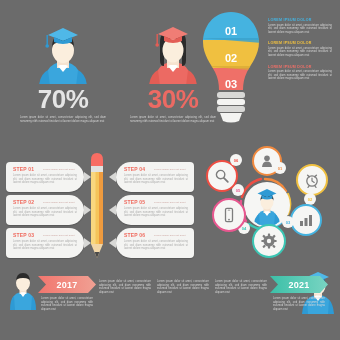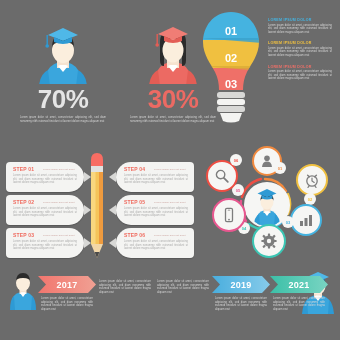--- a/index.html
+++ b/index.html
@@ -372,32 +372,20 @@
 
     <div class="tl-col" style="left:96px">
       <div class="lorem">Lorem ipsum dolor sit amet, consectetuer adipiscing elit, sed diam nonummy nibh euismod tincidunt ut laoreet dolore magna aliquam erat</div>
     </div>
 
     <div class="tl-col" style="left:154px">
       <div class="lorem">Lorem ipsum dolor sit amet, consectetuer adipiscing elit, sed diam nonummy nibh euismod tincidunt ut laoreet dolore magna aliquam erat</div>
     </div>
 
     <div class="tl-col" style="left:212px">
-      <div class="chev">
-        <svg width="58" height="17" viewBox="0 0 58 17" style="position:absolute;left:0;top:0">
-          <defs>
-              <linearGradient id="g3" x1="0" y1="0" x2="1" y2="0">
-            <stop offset="0" stop-color="#4aaede"></stop>
-                <stop offset="1" stop-color="#86cbea"></stop>
-              </linearGradient>
-            </defs>
-          <path d="M0 0 h50 l8 8.5 l-8 8.5 h-50 l8 -8.5z" fill="url(#g3)"></path>
-        </svg>
-        <div class="yr">2019</div>
-      </div>
       <div class="lorem">Lorem ipsum dolor sit amet, consectetuer adipiscing elit, sed diam nonummy nibh euismod tincidunt ut laoreet dolore magna aliquam erat</div>
     </div>
 
     <div class="tl-col" style="left:270px">
       <div class="chev">
         <svg width="58" height="17" viewBox="0 0 58 17" style="position:absolute;left:0;top:0">
           <defs>
               <linearGradient id="g4" x1="0" y1="0" x2="1" y2="0">
             <stop offset="0" stop-color="#3cc0a8"></stop>
                 <stop offset="1" stop-color="#79d4c2"></stop>

